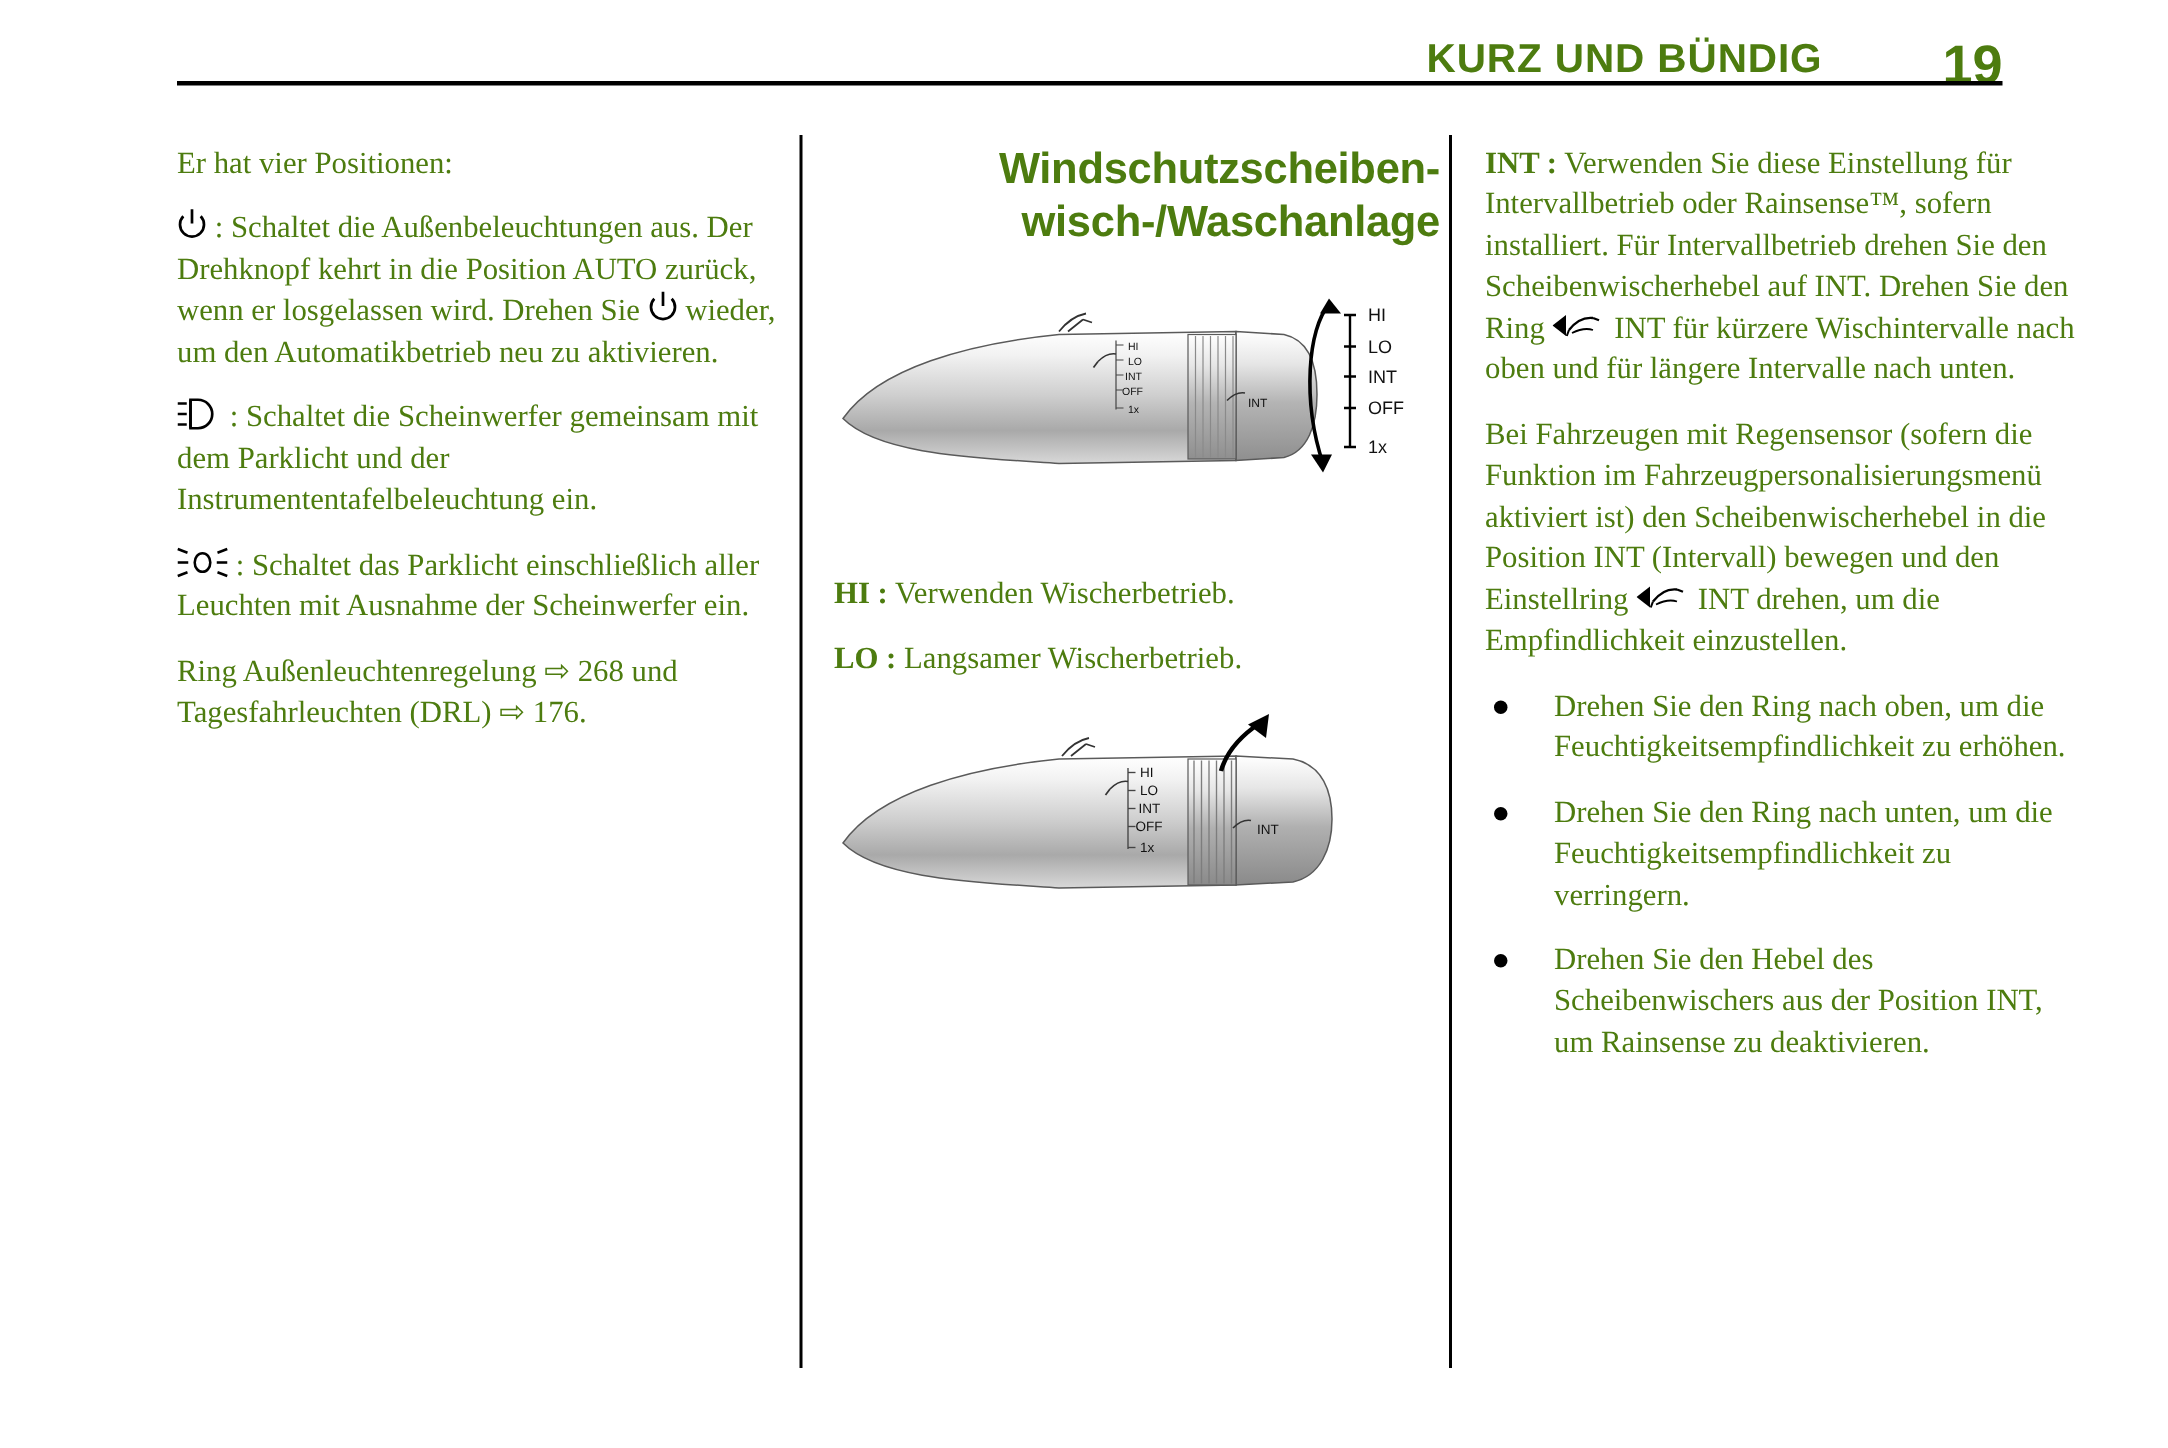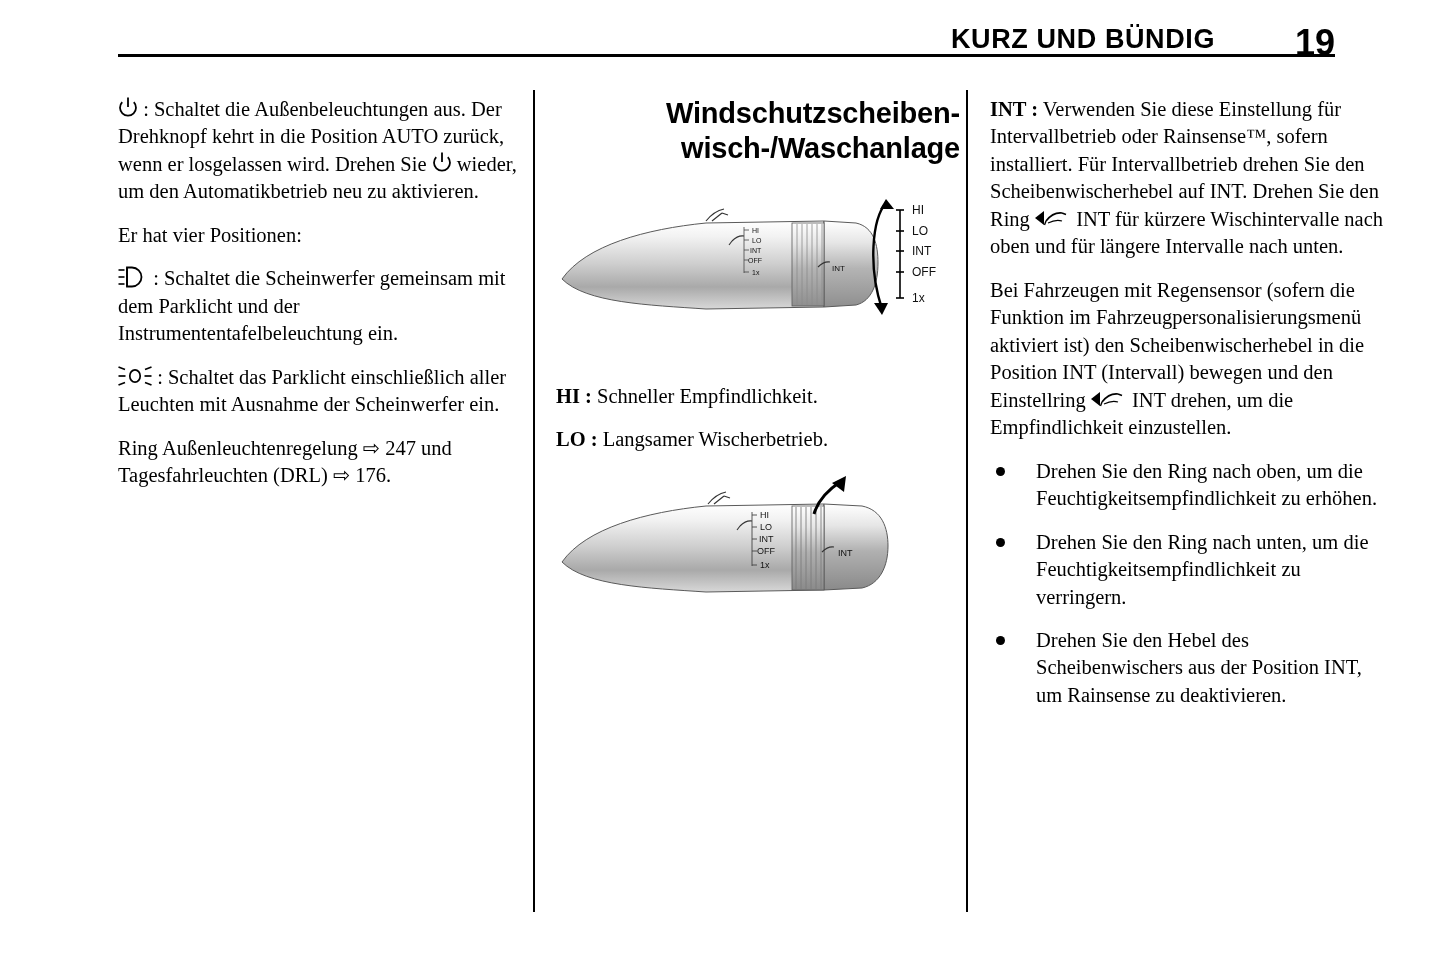--- a/index.html
+++ b/index.html
@@ -6,21 +6,21 @@
     margin: 0;
     padding: 0;
     background: #ffffff;
   }
   .page {
     position: relative;
     width: 1445px;
     height: 965px;
     background: #ffffff;
     font-family: "Liberation Serif", serif;
-    color: #000000;
+    color: #4d7c0f;
     overflow: hidden;
   }
 
   
   .header {
     position: absolute;
     top: 24px;
     left: 118px;
     right: 110px;
     height: 46px;
@@ -131,39 +131,39 @@
     <div class="header-title">KURZ UND BÜNDIG</div>
     <div class="header-page">19</div>
   </div>
   <div class="header-rule"></div>
 
   <div class="divider d1"></div>
   <div class="divider d2"></div>
 
   <div class="col col1">
 
+    <p>Er hat vier Positionen:</p>
+
     <p>
       <span class="ico">
         <svg width="20" height="22" viewBox="0 0 20 22">
           <path d="M4.2 5.2 A8 8 0 1 0 15.8 5.2" fill="none" stroke="#000" stroke-width="1.8"></path>
           <line x1="10" y1="0.5" x2="10" y2="10" stroke="#000" stroke-width="1.8"></line>
         </svg>
       </span>
       <span>:</span>
       <span>Schaltet die Außenbeleuchtungen aus. Der Drehknopf kehrt in die Position AUTO zurück, wenn er losgelassen wird. Drehen Sie</span>
       <span class="ico">
         <svg width="20" height="22" viewBox="0 0 20 22">
           <path d="M4.2 5.2 A8 8 0 1 0 15.8 5.2" fill="none" stroke="#000" stroke-width="1.8"></path>
           <line x1="10" y1="0.5" x2="10" y2="10" stroke="#000" stroke-width="1.8"></line>
         </svg>
       </span>
       <span>wieder, um den Automatikbetrieb neu zu aktivieren.</span>
     </p>
-
-    <p>Er hat vier Positionen:</p>
 
 
     <p>
       <span class="ico">
         <svg width="30" height="22" viewBox="0 0 30 22">
           <path d="M9 1.5 h5 a9.5 9.5 0 0 1 0 19 h-5 z" fill="none" stroke="#000" stroke-width="1.8"></path>
           <line x1="9" y1="1.5" x2="9" y2="20.5" stroke="#000" stroke-width="1.8"></line>
           <line x1="0.5" y1="4" x2="6.5" y2="4" stroke="#000" stroke-width="1.6"></line>
           <line x1="0.5" y1="11" x2="6.5" y2="11" stroke="#000" stroke-width="1.6"></line>
           <line x1="0.5" y1="18" x2="6.5" y2="18" stroke="#000" stroke-width="1.6"></line>
@@ -186,21 +186,21 @@
         </svg>
       </span>
       <span>:</span>
       <span>Schaltet das Parklicht einschließlich aller Leuchten mit Ausnahme der Scheinwerfer ein.</span>
     </p>
 
     <p>
       <span>Ring</span>
       <span class="it">Außenleuchtenregelung</span>
       <span class="it">⇨</span>
-      <span class="it">247</span>
+      <span class="it">268</span>
       <span>und</span>
       <span class="it">Tagesfahrleuchten (DRL)</span>
       <span class="it">⇨</span>
       <span class="it">176.</span>
     </p>
 
   </div>
 
   <div class="col col2">
 
@@ -291,21 +291,21 @@
           <path d="M330 6 C316 22, 312 70, 326 112"></path>
         </g>
         <polygon points="330,2 338,12 324,12" fill="#000"></polygon>
         <polygon points="326,118 318,106 332,106" fill="#000"></polygon>
       </svg>
     </div>
 
 
     <p>
       <span class="bold">HI :</span>
-      <span>Schneller Empfindlichkeit.</span>
+      <span>Verwenden Wischerbetrieb.</span>
     </p>
 
     <p>
       <span class="bold">LO :</span>
       <span>Langsamer Wischerbetrieb.</span>
     </p>
 
     <div class="figure">
       <svg width="404" height="160" viewBox="0 0 404 160">
         <defs>

